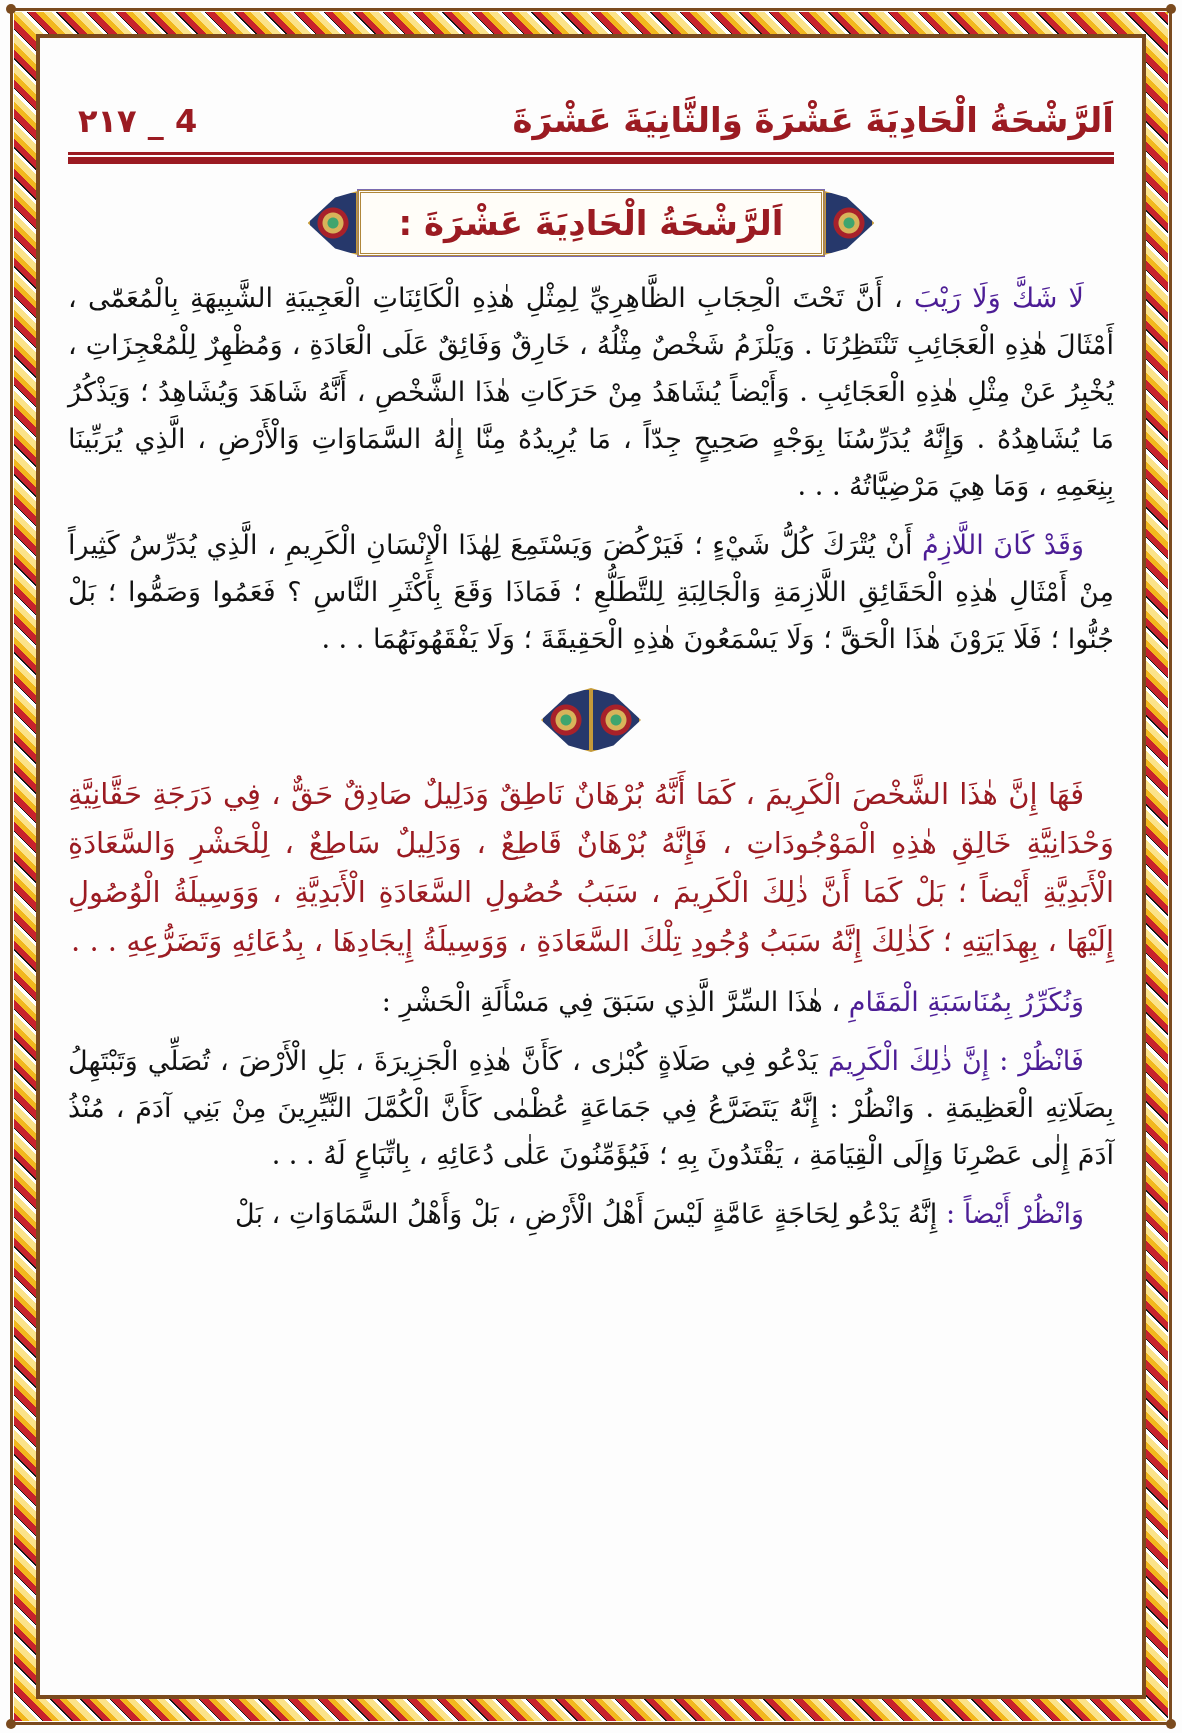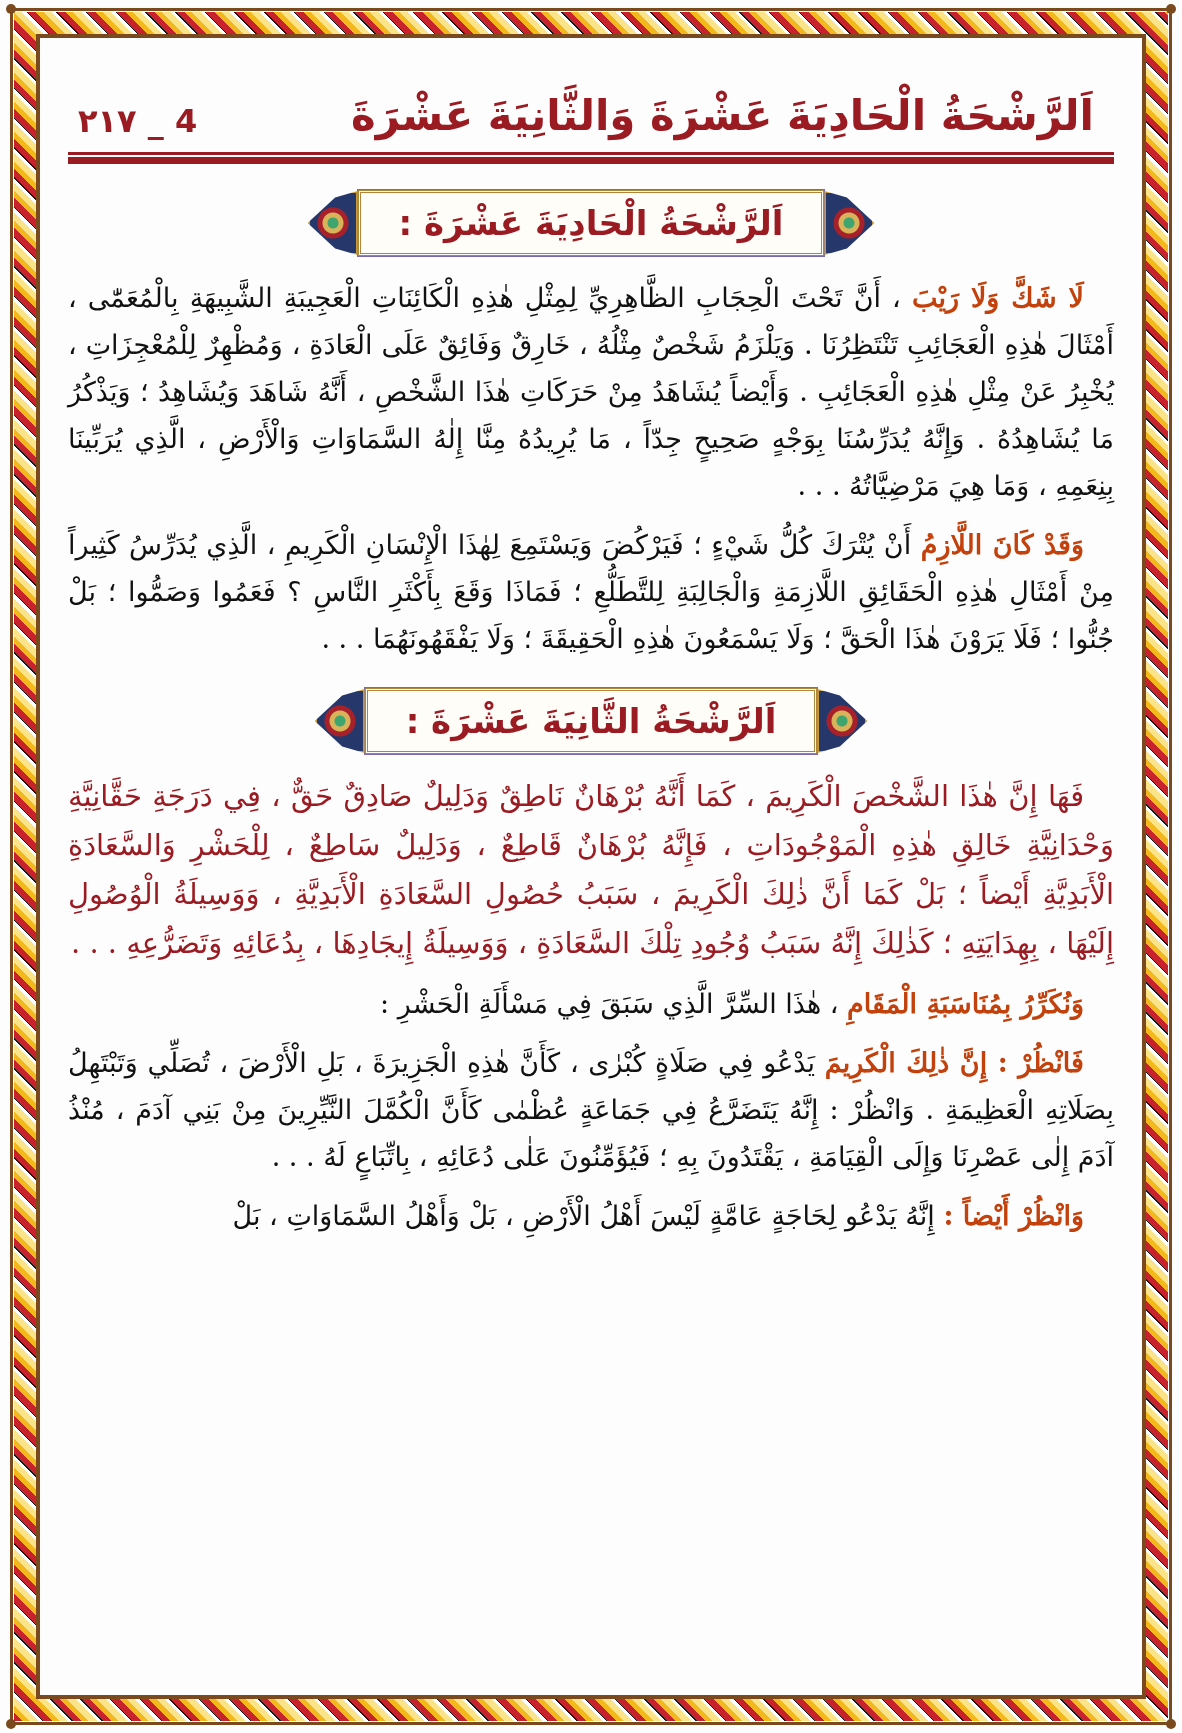--- a/index.html
+++ b/index.html
@@ -25,21 +25,21 @@
   .corner-knob { position: absolute; width: 10px; height: 10px; border-radius: 50%; background: #7a4a1e; }
 
   
   .page {
     position: absolute; left: 68px; top: 80px; width: 1046px; direction: rtl; text-align: justify;
   }
   .running-head {
     display: flex; justify-content: space-between; align-items: flex-end; height: 60px;
     color: #9b1b22; font-weight: bold;
   }
-  .running-title { font-size: 42px; margin-right: 20px; font-family: "DejaVu Sans", sans-serif; }
+  .running-title { font-size: 34px; font-family: "DejaVu Sans", sans-serif; }
   .page-number { font-size: 32px; margin-left: 10px; font-family: "DejaVu Sans", sans-serif; }
   .head-rule { margin-top: 12px; }
   .head-rule .thin { height: 3px; background: #9b1b22; }
   .head-rule .thick { height: 7px; background: #9b1b22; margin-top: 2px; }
 
   .banner-wrap { display: flex; justify-content: center; margin: 26px 0 18px; }
   .banner {
     position: relative; display: flex; align-items: center;
   }
   .banner-cap {
@@ -53,21 +53,21 @@
     height: 60px; padding: 0 38px; border: 3px double #b0873a; outline: 1px solid #7a6bb0;
     background: #fffdf8; display: flex; align-items: center;
     color: #9b1b22; font-weight: bold; font-size: 34px; font-family: "DejaVu Sans", sans-serif;
   }
 
   .para {
     font-size: 27px; line-height: 47px; color: #111; margin: 0 0 12px;
     text-indent: 0;
   }
   .para.indent { text-indent: 30px; }
-  .hl { color: #c2410c; font-weight: bold; }
+  .hl { color: #4c1d95; font-weight: normal; }
   .red-para { color: #9b1b22; font-weight: normal; font-size: 29px; line-height: 49px; }
 </style>
 </head>
 <body>
 
 <div class="frame-outer"></div>
 <div class="frame-band"></div>
 <div class="frame-inner"></div>
 <div class="corner-knob" style="left:6px;top:4px"></div>
 <div class="corner-knob" style="right:6px;top:4px"></div>
@@ -98,21 +98,20 @@
     <span>، أَنَّ تَحْتَ الْحِجَابِ الظَّاهِرِيِّ لِمِثْلِ هٰذِهِ الْكَائِنَاتِ الْعَجِيبَةِ الشَّبِيهَةِ بِالْمُعَمّٰى ، أَمْثَالَ هٰذِهِ الْعَجَائِبِ تَنْتَظِرُنَا . وَيَلْزَمُ شَخْصٌ مِثْلُهُ ، خَارِقٌ وَفَائِقٌ عَلَى الْعَادَةِ ، وَمُظْهِرٌ لِلْمُعْجِزَاتِ ، يُخْبِرُ عَنْ مِثْلِ هٰذِهِ الْعَجَائِبِ . وَأَيْضاً يُشَاهَدُ مِنْ حَرَكَاتِ هٰذَا الشَّخْصِ ، أَنَّهُ شَاهَدَ وَيُشَاهِدُ ؛ وَيَذْكُرُ مَا يُشَاهِدُهُ . وَإِنَّهُ يُدَرِّسُنَا بِوَجْهٍ صَحِيحٍ جِدّاً ، مَا يُرِيدُهُ مِنَّا إِلٰهُ السَّمَاوَاتِ وَالْأَرْضِ ، الَّذِي يُرَبِّينَا بِنِعَمِهِ ، وَمَا هِيَ مَرْضِيَّاتُهُ . . .</span>
   </p>
   <p class="para indent">
     <span class="hl">وَقَدْ كَانَ اللَّازِمُ</span>
     <span>أَنْ يُتْرَكَ كُلُّ شَيْءٍ ؛ فَيَرْكُضَ وَيَسْتَمِعَ لِهٰذَا الْإِنْسَانِ الْكَرِيمِ ، الَّذِي يُدَرِّسُ كَثِيراً مِنْ أَمْثَالِ هٰذِهِ الْحَقَائِقِ اللَّازِمَةِ وَالْجَالِبَةِ لِلتَّطَلُّعِ ؛ فَمَاذَا وَقَعَ بِأَكْثَرِ النَّاسِ ؟ فَعَمُوا وَصَمُّوا ؛ بَلْ جُنُّوا ؛ فَلَا يَرَوْنَ هٰذَا الْحَقَّ ؛ وَلَا يَسْمَعُونَ هٰذِهِ الْحَقِيقَةَ ؛ وَلَا يَفْقَهُونَهُمَا . . .</span>
   </p>
 
   <div class="banner-wrap">
     <div class="banner">
       <div class="banner-cap right"></div>
-      <div class="banner-box">اَلرَّشْحَةُ الثَّانِيَةَ عَشْرَةَ :</div>
       <div class="banner-cap left"></div>
     </div>
   </div>
 
   <p class="para indent red-para">فَهَا إِنَّ هٰذَا الشَّخْصَ الْكَرِيمَ ، كَمَا أَنَّهُ بُرْهَانٌ نَاطِقٌ وَدَلِيلٌ صَادِقٌ حَقٌّ ، فِي دَرَجَةِ حَقَّانِيَّةِ وَحْدَانِيَّةِ خَالِقِ هٰذِهِ الْمَوْجُودَاتِ ، فَإِنَّهُ بُرْهَانٌ قَاطِعٌ ، وَدَلِيلٌ سَاطِعٌ ، لِلْحَشْرِ وَالسَّعَادَةِ الْأَبَدِيَّةِ أَيْضاً ؛ بَلْ كَمَا أَنَّ ذٰلِكَ الْكَرِيمَ ، سَبَبُ حُصُولِ السَّعَادَةِ الْأَبَدِيَّةِ ، وَوَسِيلَةُ الْوُصُولِ إِلَيْهَا ، بِهِدَايَتِهِ ؛ كَذٰلِكَ إِنَّهُ سَبَبُ وُجُودِ تِلْكَ السَّعَادَةِ ، وَوَسِيلَةُ إِيجَادِهَا ، بِدُعَائِهِ وَتَضَرُّعِهِ . . .</p>
 
   <p class="para indent">
     <span class="hl">وَنُكَرِّرُ بِمُنَاسَبَةِ الْمَقَامِ</span>
     <span>، هٰذَا السِّرَّ الَّذِي سَبَقَ فِي مَسْأَلَةِ الْحَشْرِ :</span>
   </p>

